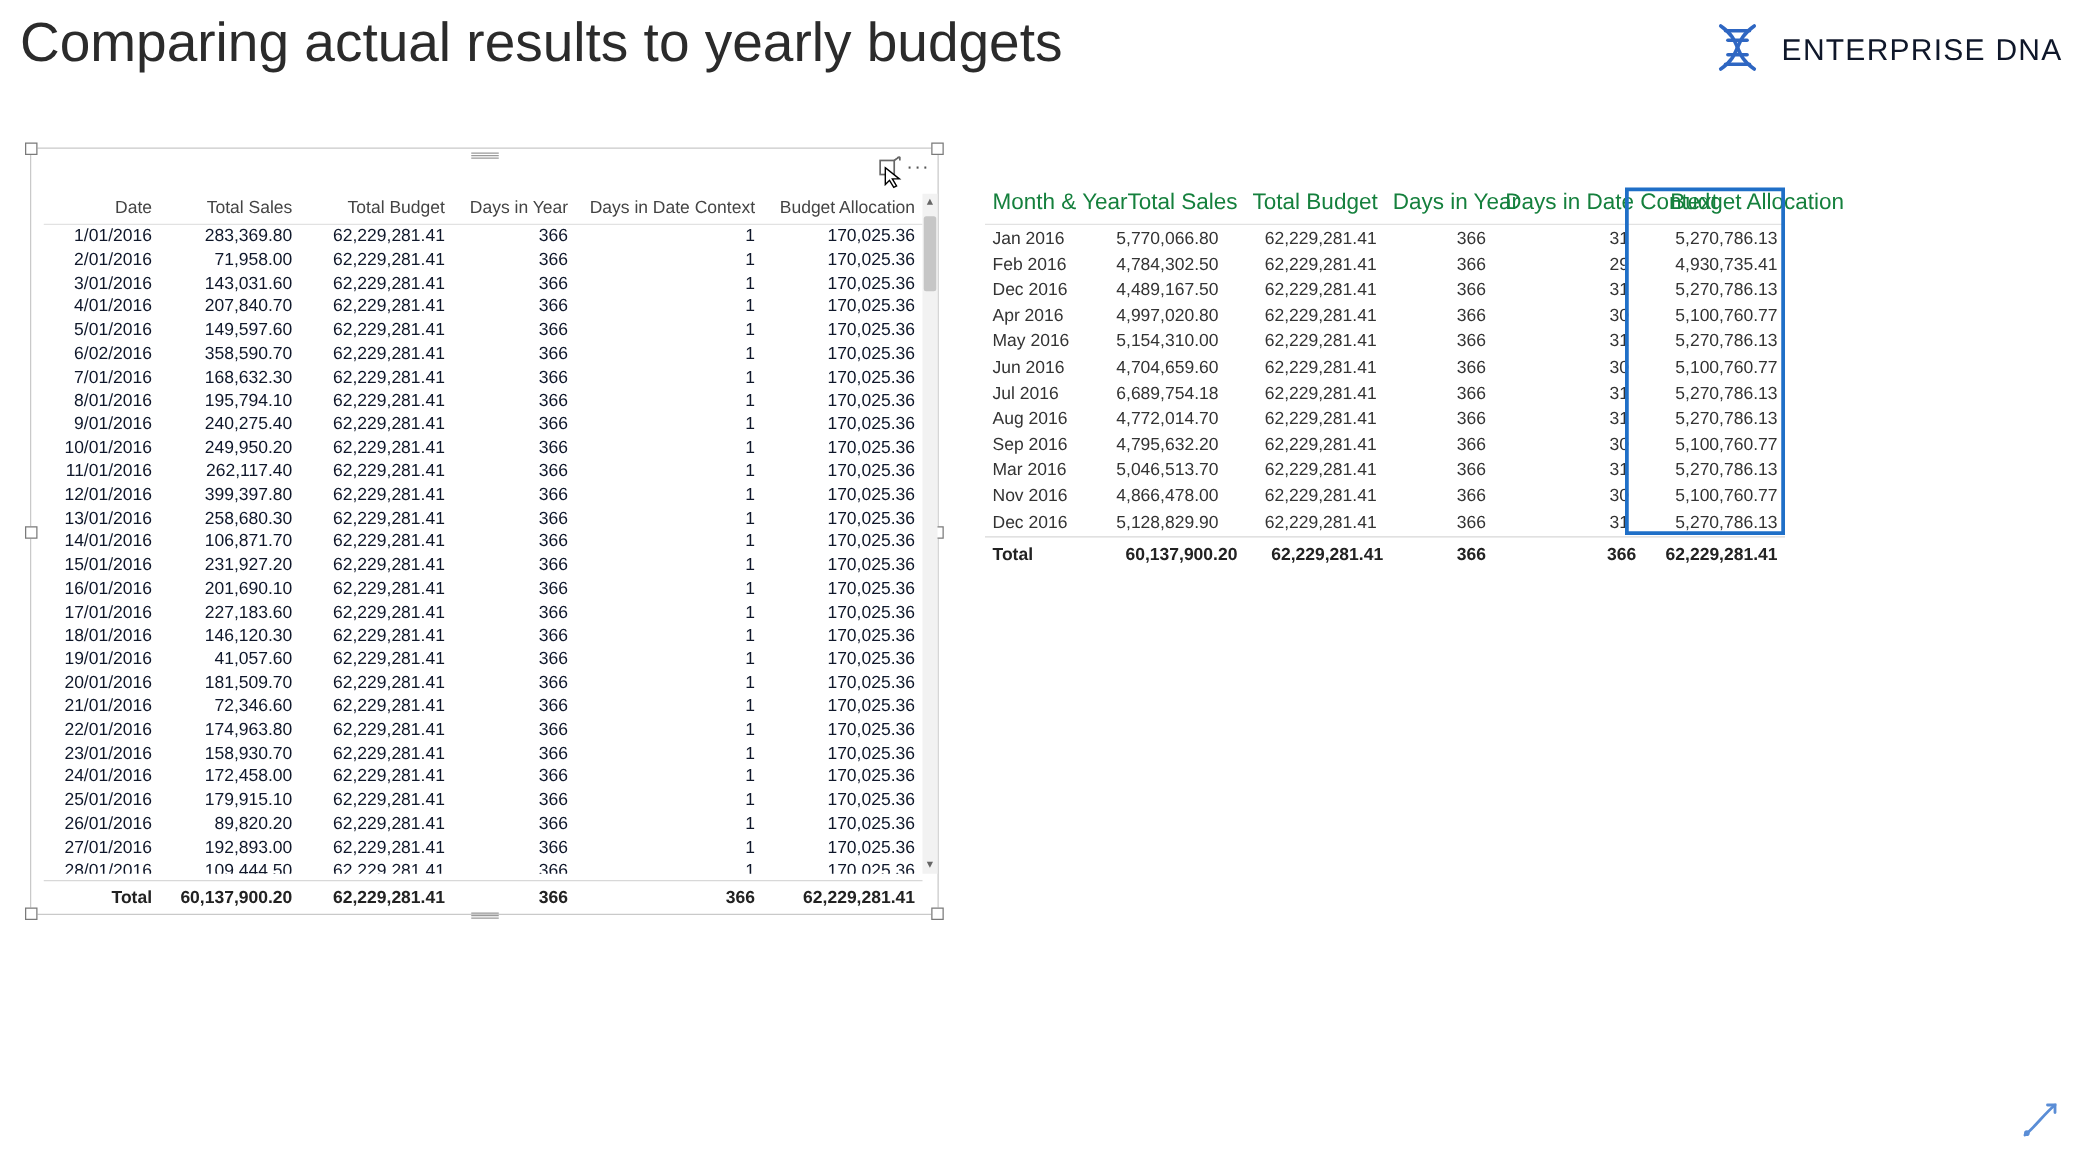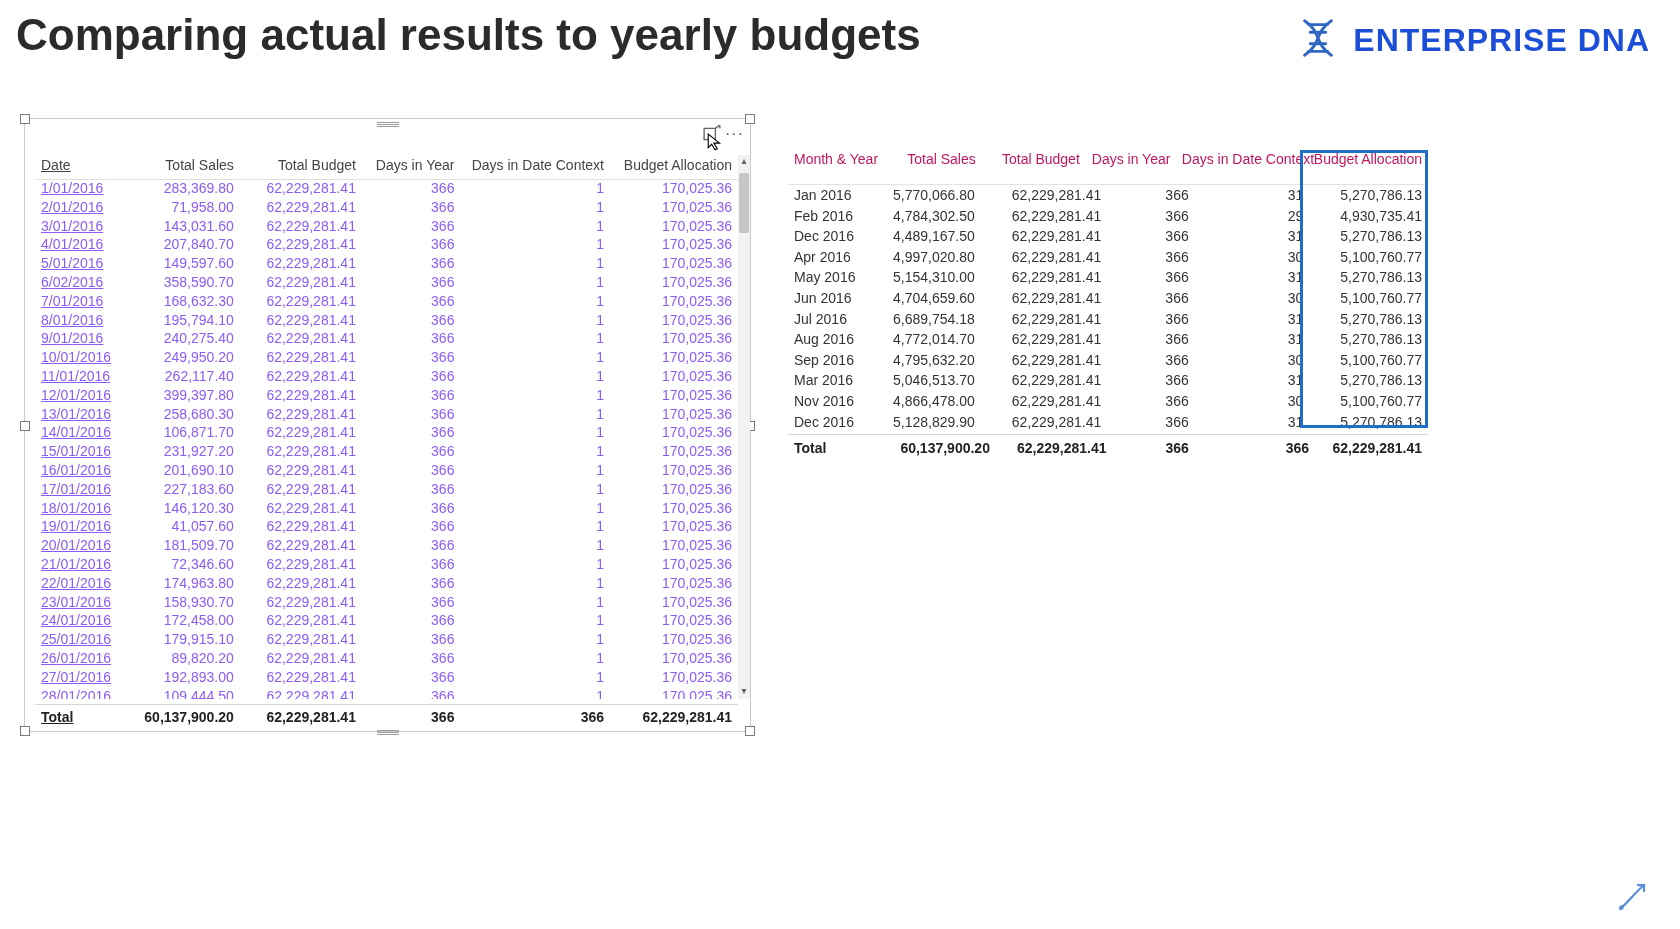--- a/index.html
+++ b/index.html
@@ -1,54 +1,54 @@
 <!DOCTYPE html>
 <html><head>
 <meta charset="utf-8">
 <style>
   html,body{margin:0;padding:0;background:#fff;font-family:"Segoe UI",Arial,sans-serif;color:#222;}
   .canvas{position:relative;width:1680px;height:929px;overflow:hidden;}
-  .title{position:absolute;left:16px;top:10px;font-size:44px;font-weight:700;color:#2b2b2b;}
+  .title{position:absolute;left:16px;top:10px;font-size:44px;font-weight:400;color:#2b2b2b;}
   .logo{position:absolute;right:30px;top:15px;display:flex;align-items:center;gap:12px;}
-  .logo-text{font-size:32px;font-weight:700;letter-spacing:1px;color:#1d4ed8;}
+  .logo-text{font-size:24px;font-weight:400;letter-spacing:1px;color:#0f172a;}
   .logo-icon svg{width:46px;height:46px;}
   
   .visual{position:absolute;left:24px;top:118px;width:725px;height:612px;border:1px solid #c9c9c9;background:#fff;}
   .visual-handle{position:absolute;width:8px;height:8px;background:#fff;border:1px solid #7a7a7a;}
   .h-tl{left:-5px;top:-5px;} .h-tr{right:-5px;top:-5px;} .h-bl{left:-5px;bottom:-5px;} .h-br{right:-5px;bottom:-5px;}
   .h-ml{left:-5px;top:50%;margin-top:-4px;} .h-mr{right:-5px;top:50%;margin-top:-4px;}
   .grip{position:absolute;left:50%;top:2px;transform:translateX(-50%);width:22px;height:6px;}
   .grip span{display:block;height:1px;background:#9a9a9a;margin:1px 0;}
   .visual-toolbar{position:absolute;right:6px;top:6px;display:flex;align-items:center;gap:4px;}
   .tb-icon{width:18px;height:18px;display:flex;align-items:center;justify-content:center;color:#666;cursor:pointer;}
   .tb-dots{font-size:16px;letter-spacing:1px;color:#555;cursor:pointer;}
   .cursor{position:absolute;right:26px;top:14px;pointer-events:none;}
   .cursor svg{width:18px;height:18px;}
   .tbl-wrap{position:absolute;left:10px;right:12px;top:36px;bottom:32px;}
   .tbl-head{display:flex;font-size:14px;color:#444;border-bottom:1px solid #e2e2e2;padding-bottom:4px;}
   .tbl-head .c{padding:2px 6px;}
   .tbl-body{position:absolute;left:0;right:0;top:24px;bottom:0;overflow:hidden;}
-  .row{display:flex;font-size:14px;color:#8b5cf6;line-height:18.8px;}
+  .row{display:flex;font-size:14px;color:#0f172a;line-height:18.8px;}
   .row .c{padding:0 6px;white-space:nowrap;}
-  .c-date{width:82px;text-align:left;text-decoration:underline;}
+  .c-date{width:82px;text-align:right;}
   .c-sales{width:102px;text-align:right;}
   .c-budget{width:112px;text-align:right;}
   .c-diy{width:88px;text-align:right;}
   .c-ddc{width:140px;text-align:right;}
   .c-ba{width:118px;text-align:right;}
   .scroll{position:absolute;right:0;top:36px;bottom:32px;width:12px;background:#f2f2f2;}
   .scroll .arrow{height:14px;text-align:center;font-size:10px;color:#666;cursor:pointer;}
   .scroll .thumb{position:absolute;left:1px;right:1px;top:18px;height:60px;background:#c6c6c6;border-radius:2px;cursor:pointer;}
   .tbl-total{position:absolute;left:10px;right:12px;bottom:6px;display:flex;font-size:14px;font-weight:700;color:#222;border-top:1px solid #d8d8d8;padding-top:4px;}
   .tbl-total .c{padding:0 6px;}
   .grip-b{position:absolute;left:50%;bottom:-4px;transform:translateX(-50%);width:22px;height:6px;}
   .grip-b span{display:block;height:1px;background:#9a9a9a;margin:1px 0;}
   
   .rtable{position:absolute;left:788px;top:150px;width:640px;}
-  .rhead{display:flex;font-size:14px;color:#be185d;border-bottom:1px solid #e2e2e2;padding-bottom:16px;}
+  .rhead{display:flex;font-size:18px;color:#15803d;border-bottom:1px solid #e2e2e2;padding-bottom:6px;}
   .rhead .c, .rrow .c, .rtotal .c{padding:1px 6px;white-space:nowrap;}
   .rrow{display:flex;font-size:14px;color:#333;line-height:18.6px;gap:25px;}
   .rtotal{display:flex;font-size:14px;font-weight:700;color:#222;border-top:1px solid #d8d8d8;margin-top:2px;padding-top:4px;}
   .r-month{width:96px;text-align:left;}
   .r-sales{width:108px;text-align:right;}
   .r-budget{width:116px;text-align:right;}
   .r-diy{width:78px;text-align:right;}
   .r-ddc{width:120px;text-align:right;}
   .r-ba{width:112px;text-align:right;}
   .highlight-box{position:absolute;border:3px solid #1f6fc7;pointer-events:none;}

